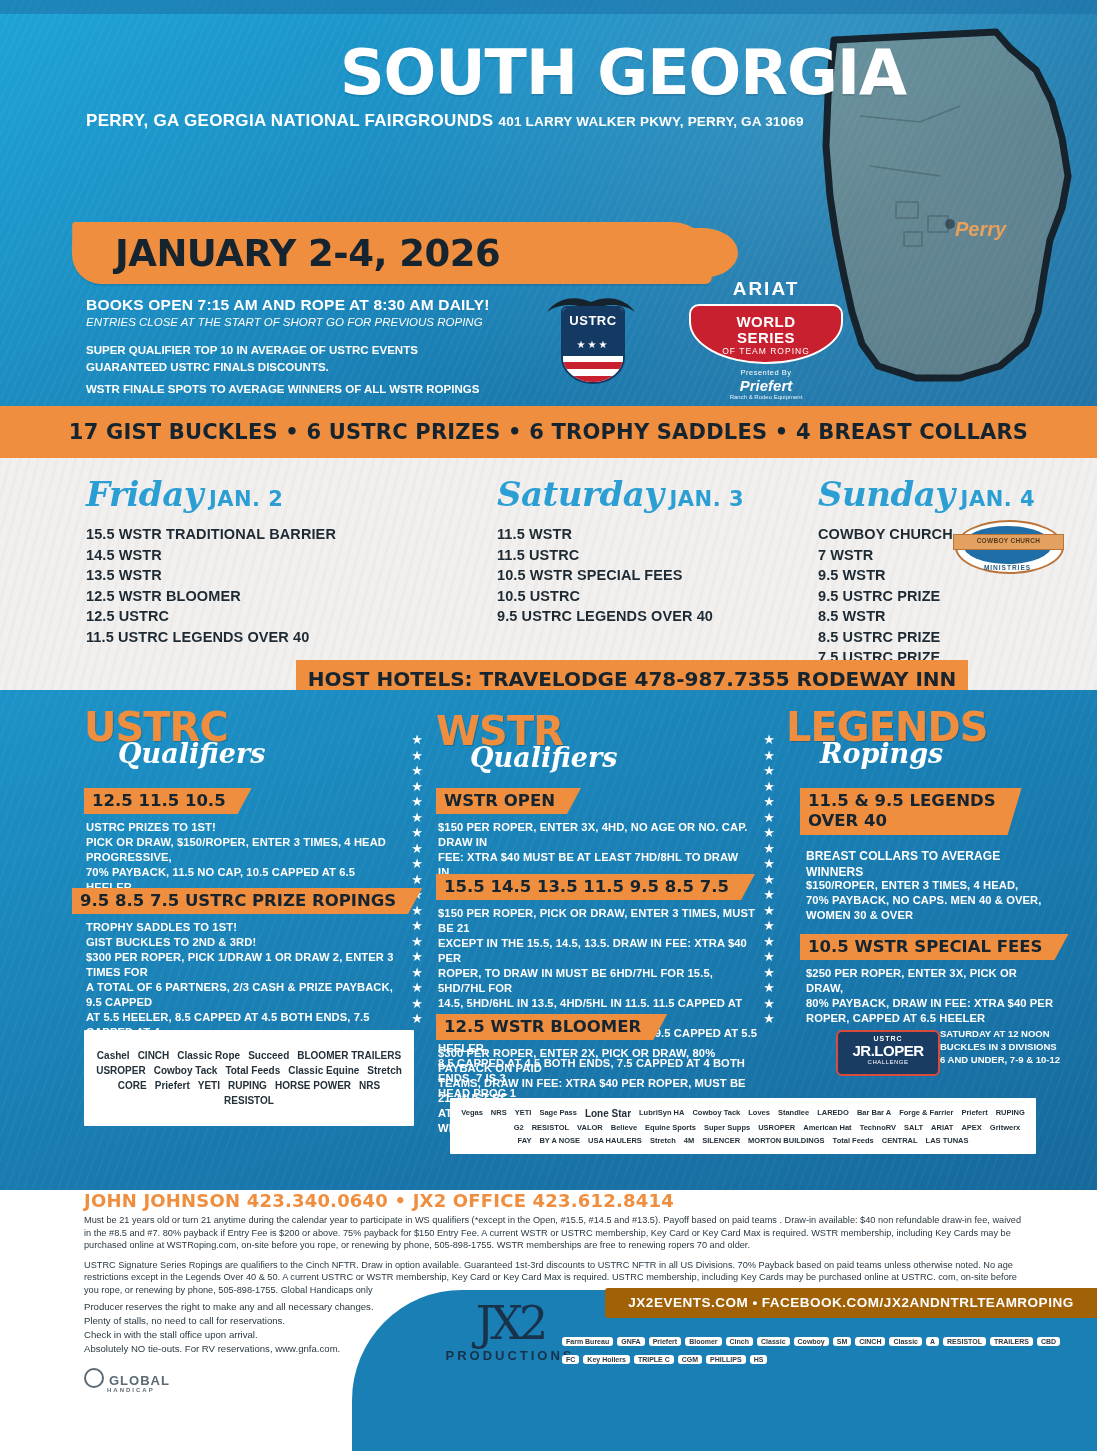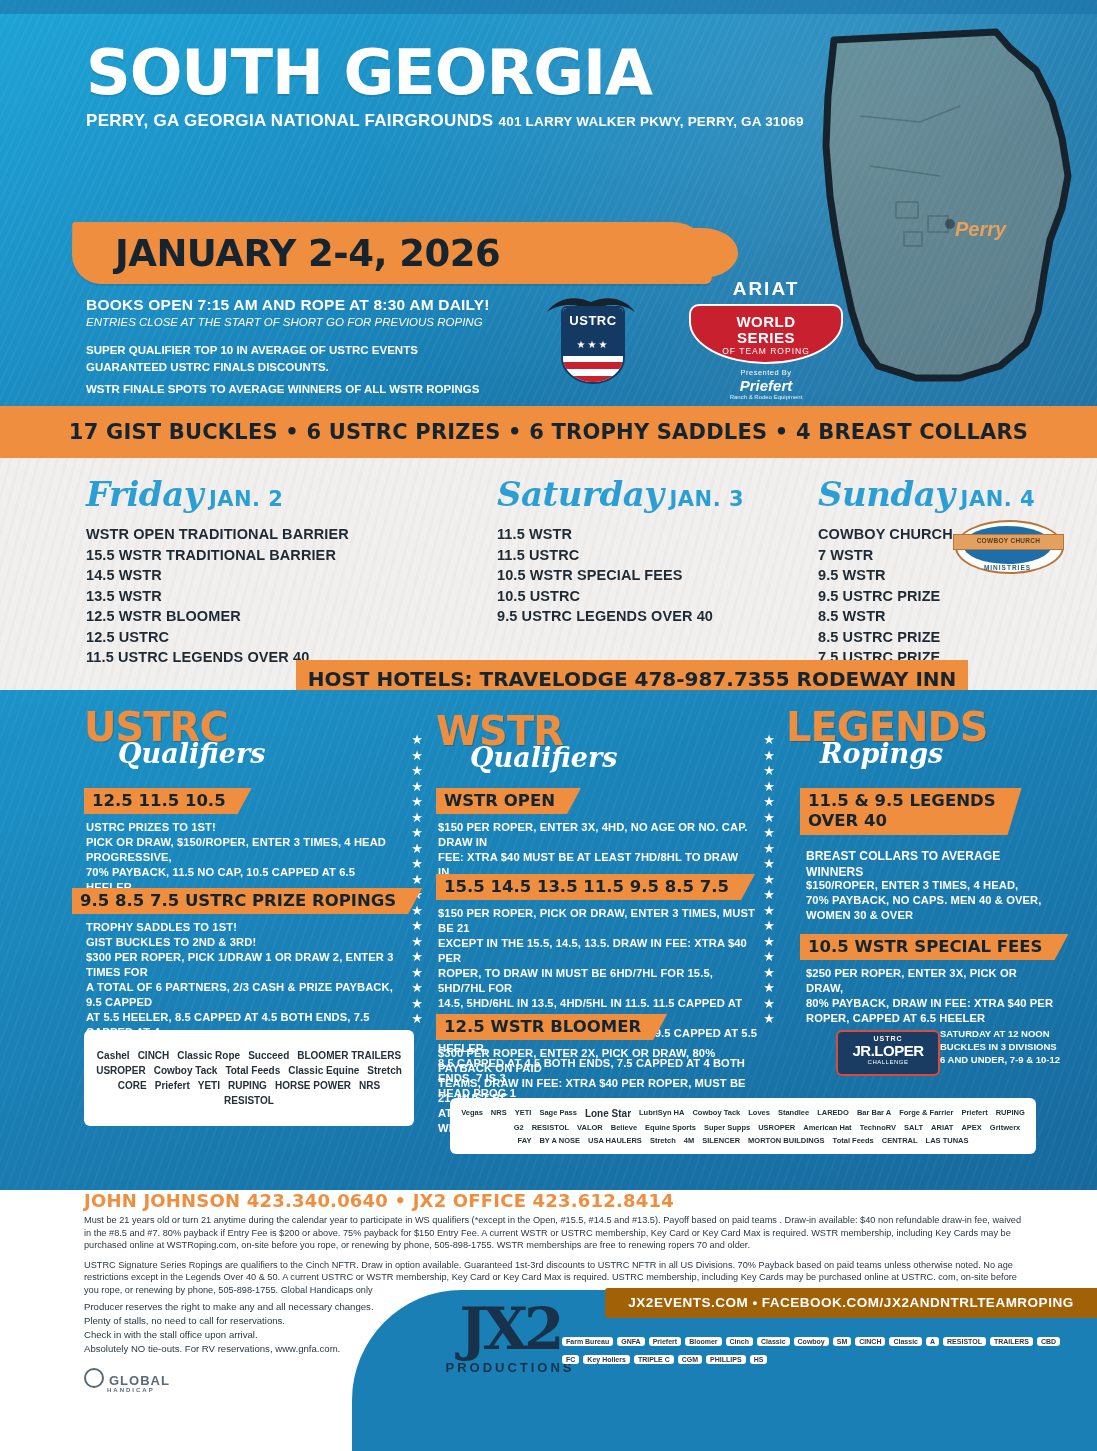--- a/index.html
+++ b/index.html
@@ -27,20 +27,21 @@
 
   .title-block{position:absolute;left:86px;top:44px;width:820px;}
   .big-title{
     font-family:"DejaVu Sans", sans-serif;
     font-weight:bold;
     font-size:62px;
     line-height:.92;
     color:#ffffff;
     letter-spacing:-1px;
     text-shadow:0 2px 0 rgba(0,0,0,.10);
+    text-align:right;
   }
   .big-title .l2{display:block;}
   .loc-line{margin-top:10px;color:#ffffff;font-weight:bold;font-size:17px;letter-spacing:.3px;}
   .loc-line .addr{font-weight:bold;font-size:13.5px;letter-spacing:.2px;}
 
   .date-swoosh{
     position:absolute;left:72px;top:222px;width:640px;height:62px;
     background:#ef8e3f;
     transform:skewX(-0.5deg);
     border-radius:3px 40px 6px 30px;
@@ -164,21 +165,21 @@
   }
   .tag.arrow{clip-path:polygon(0 0,100% 0,calc(100% - 14px) 100%,0 100%);padding-right:26px;}
   .tag2{height:44px;line-height:20px;padding-top:3px;}
 
   .blurb{position:absolute;color:#ffffff;font-size:11.2px;line-height:1.34;font-weight:bold;letter-spacing:.1px;}
 
   
   .stars-col{position:absolute;width:14px;color:#ffffff;font-size:13px;line-height:15.5px;text-align:center;}
 
   
-  .sponsor-box{position:absolute;background:#ffffff;border-radius:6px;overflow:hidden;}
+  .sponsor-box{position:absolute;background:#ffffff;border-radius:1px;overflow:hidden;}
   .sp-grid{display:flex;flex-wrap:wrap;align-content:center;justify-content:center;height:100%;padding:4px;box-sizing:border-box;}
   .sp{
     font-weight:bold;color:#24313a;margin:2px 4px;white-space:nowrap;
   }
 
   
   .jr{position:absolute;left:836px;top:1030px;width:100px;height:46px;}
   .jr-badge{width:100px;height:42px;background:#1a3c63;border-radius:6px;color:#fff;text-align:center;
     border:2px solid #d94c3c;}
   .jr-badge .j1{font-size:7px;font-weight:bold;letter-spacing:1px;margin-top:3px;}
@@ -208,21 +209,21 @@
   .blue-swoosh{
     position:absolute;left:352px;top:1290px;width:745px;height:161px;background:#1a7fb4;
     border-radius:110px 0 0 0;
   }
   .web-bar{
     position:absolute;left:605px;top:1288px;width:492px;height:30px;background:#a16207;border-radius:3px 0 0 3px;
   }
   .web-bar .txt{color:#ffffff;font-weight:bold;font-size:13.5px;text-align:center;line-height:30px;letter-spacing:.5px;}
 
   .jx2{position:absolute;left:425px;top:1300px;width:170px;text-align:center;color:#17324a;}
-  .jx2 .mark{font-family:"DejaVu Serif",serif;font-weight:bold;font-size:58px;line-height:1;letter-spacing:-4px;}
+  .jx2 .mark{font-family:"DejaVu Serif",serif;font-weight:normal;font-size:46px;line-height:1;letter-spacing:-4px;}
   .jx2 .sub{font-weight:bold;font-size:13px;letter-spacing:3px;margin-top:2px;}
 
   .footer-sponsors{position:absolute;left:560px;top:1330px;width:520px;height:48px;}
   .fs{display:inline-block;background:#ffffff;border-radius:3px;margin:2px 2px;padding:1px 4px;
      font-size:7px;font-weight:bold;color:#2b3a44;}
 </style>
 </head>
 <body>
 
 <div class="page">
@@ -296,21 +297,20 @@
     <div class="txt">17 GIST BUCKLES • 6 USTRC PRIZES • 6 TROPHY SADDLES • 4 BREAST COLLARS</div>
   </div>
 
   <div class="sched">
 
     <div class="day" style="left:86px;top:16px;width:330px;">
       <div>
         <span class="dname">Friday</span><span class="dnum">JAN. 2</span>
       </div>
       <ul>
-        <li>WSTR OPEN TRADITIONAL BARRIER</li>
         <li>15.5 WSTR TRADITIONAL BARRIER</li>
         <li>14.5 WSTR</li>
         <li>13.5 WSTR</li>
         <li>12.5 WSTR BLOOMER</li>
         <li>12.5 USTRC</li>
         <li>11.5 USTRC LEGENDS OVER 40</li>
       </ul>
     </div>
 
     <div class="day" style="left:497px;top:16px;width:300px;">

